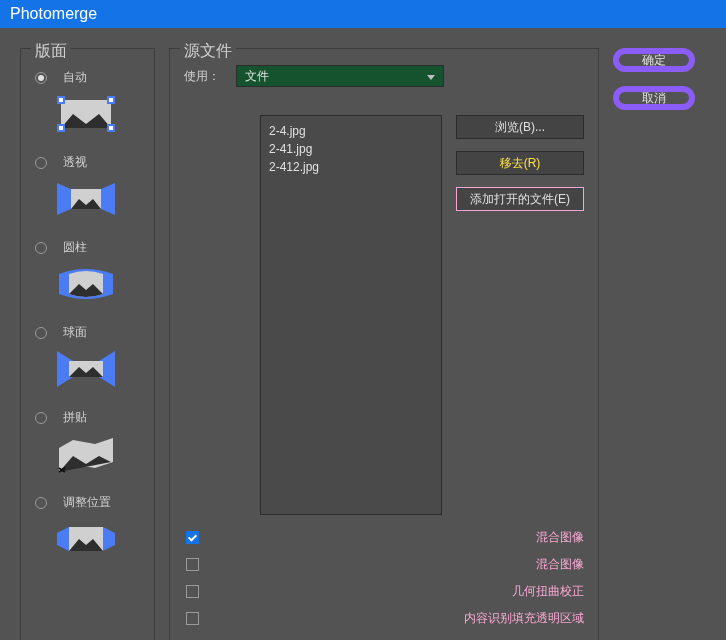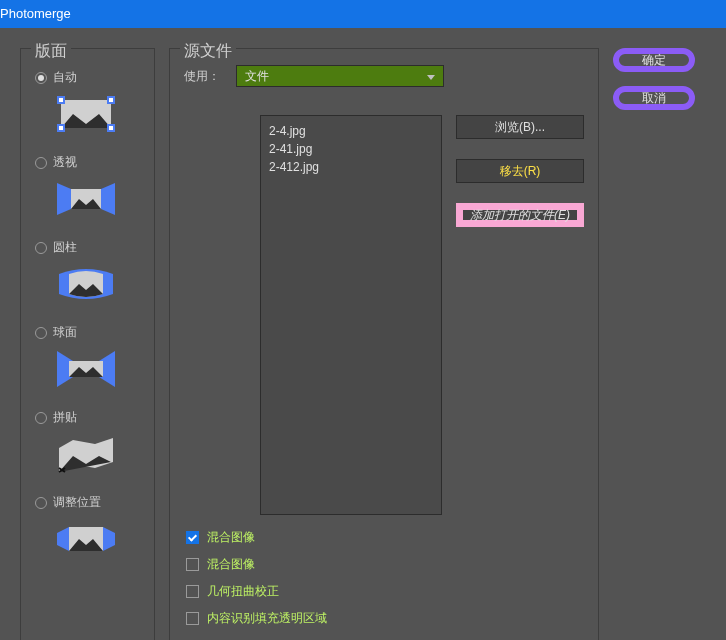--- a/index.html
+++ b/index.html
@@ -1,39 +1,39 @@
 <!DOCTYPE html>
 <html><head>
 <meta charset="utf-8">
 <style>
   * { box-sizing: border-box; margin: 0; padding: 0; font-family: "Microsoft YaHei", Arial, sans-serif; }
   body { background: #535353; width: 726px; height: 640px; overflow: hidden; }
-  .titlebar { background: #1473e6; color: #fff; height: 28px; line-height: 28px; font-size: 13px; }
+  .titlebar { background: #1473e6; color: #fff; height: 28px; line-height: 28px; padding-left: 10px; font-size: 16px; }
   .content { padding: 20px; display: flex; gap: 14px; }
   .groupbox { border: 1px solid #3d3d3d; position: relative; padding: 16px 14px 14px; }
   .groupbox-title { position: absolute; top: -8px; left: 10px; background: #535353; color: #d0d0d0; font-size: 16px; padding: 0 4px; }
   .layout-panel { width: 135px; height: 594px; }
   .source-panel { width: 430px; height: 594px; display: flex; flex-direction: column; }
-  .radio-row { display: flex; align-items: center; gap: 6px; color: #d0d0d0; font-size: 12px; margin: 4px 0 6px; cursor: pointer; }
+  .radio-row { display: flex; align-items: center; gap: 16px; color: #d0d0d0; font-size: 12px; margin: 4px 0 6px; cursor: pointer; }
   .radio-outer { width: 12px; height: 12px; border: 1px solid #9a9a9a; border-radius: 50%; display: flex; align-items: center; justify-content: center; }
   .radio-outer.selected::after { content: ""; width: 6px; height: 6px; background: #e0e0e0; border-radius: 50%; }
   .thumb { width: 62px; height: 44px; margin-left: 20px; margin-bottom: 10px; }
   .use-row { display: flex; align-items: center; gap: 10px; margin-bottom: 28px; }
   .use-label { color: #d0d0d0; font-size: 12px; width: 42px; }
-  .dropdown { flex: 0 0 208px; height: 22px; background: #4d7c0f; border: 1px solid #2c2c2c; color: #e0e0e0; font-size: 12px; padding: 0 22px 0 8px; position: relative; display: flex; align-items: center; cursor: pointer; }
+  .dropdown { flex: 0 0 208px; height: 22px; background: #14532d; border: 1px solid #2c2c2c; color: #e0e0e0; font-size: 12px; padding: 0 22px 0 8px; position: relative; display: flex; align-items: center; cursor: pointer; }
   .dropdown::after { content: ""; position: absolute; right: 8px; top: 9px; border-left: 4px solid transparent; border-right: 4px solid transparent; border-top: 5px solid #c0c0c0; }
   .mid-row { display: flex; gap: 14px; }
   .file-list { width: 208px; height: 400px; margin-left: 76px; background: #4a4a4a; border: 1px solid #2c2c2c; color: #e0e0e0; font-size: 12px; padding: 6px 8px; }
   .file-list div { line-height: 18px; }
-  .side-btns { display: flex; flex-direction: column; gap: 20px; }
+  .side-btns { display: flex; flex-direction: column; gap: 12px; }
   .btn { width: 128px; height: 24px; border: 1px solid #2c2c2c; background: #444; color: #e0e0e0; font-size: 12px; display: flex; align-items: center; justify-content: center; cursor: pointer; }
   .btn.disabled { color: #fde047; cursor: default; }
-  .btn.primary { border: 7px solid #f9a8d4; font-style: italic; }
+  .btn.primary { border: 1px solid #f9a8d4; }
   .checks { margin-top: 14px; margin-left: 2px; display: flex; flex-direction: column; gap: 10px; }
-  .check-row { display: flex; align-items: center; gap: 8px; color: #bef264; font-size: 12px; cursor: pointer; }
+  .check-row { display: flex; align-items: center; gap: 8px; color: #f9a8d4; font-size: 12px; cursor: pointer; justify-content: space-between; }
   .check-box { width: 13px; height: 13px; border: 1px solid #9a9a9a; display: flex; align-items: center; justify-content: center; }
   .check-box.checked { background: #1473e6; border-color: #1473e6; }
   .check-box.checked::after { content: ""; width: 3px; height: 6px; border-right: 2px solid #fff; border-bottom: 2px solid #fff; transform: rotate(45deg); margin-top: -2px; }
   .right-btns { display: flex; flex-direction: column; gap: 14px; }
   .pill-btn { width: 82px; height: 24px; border: 6px solid #8b5cf6; border-radius: 12px; color: #e0e0e0; font-size: 12px; display: flex; align-items: center; justify-content: center; background: transparent; cursor: pointer; }
 </style>
 </head>
 <body>
 
 <div class="titlebar">

